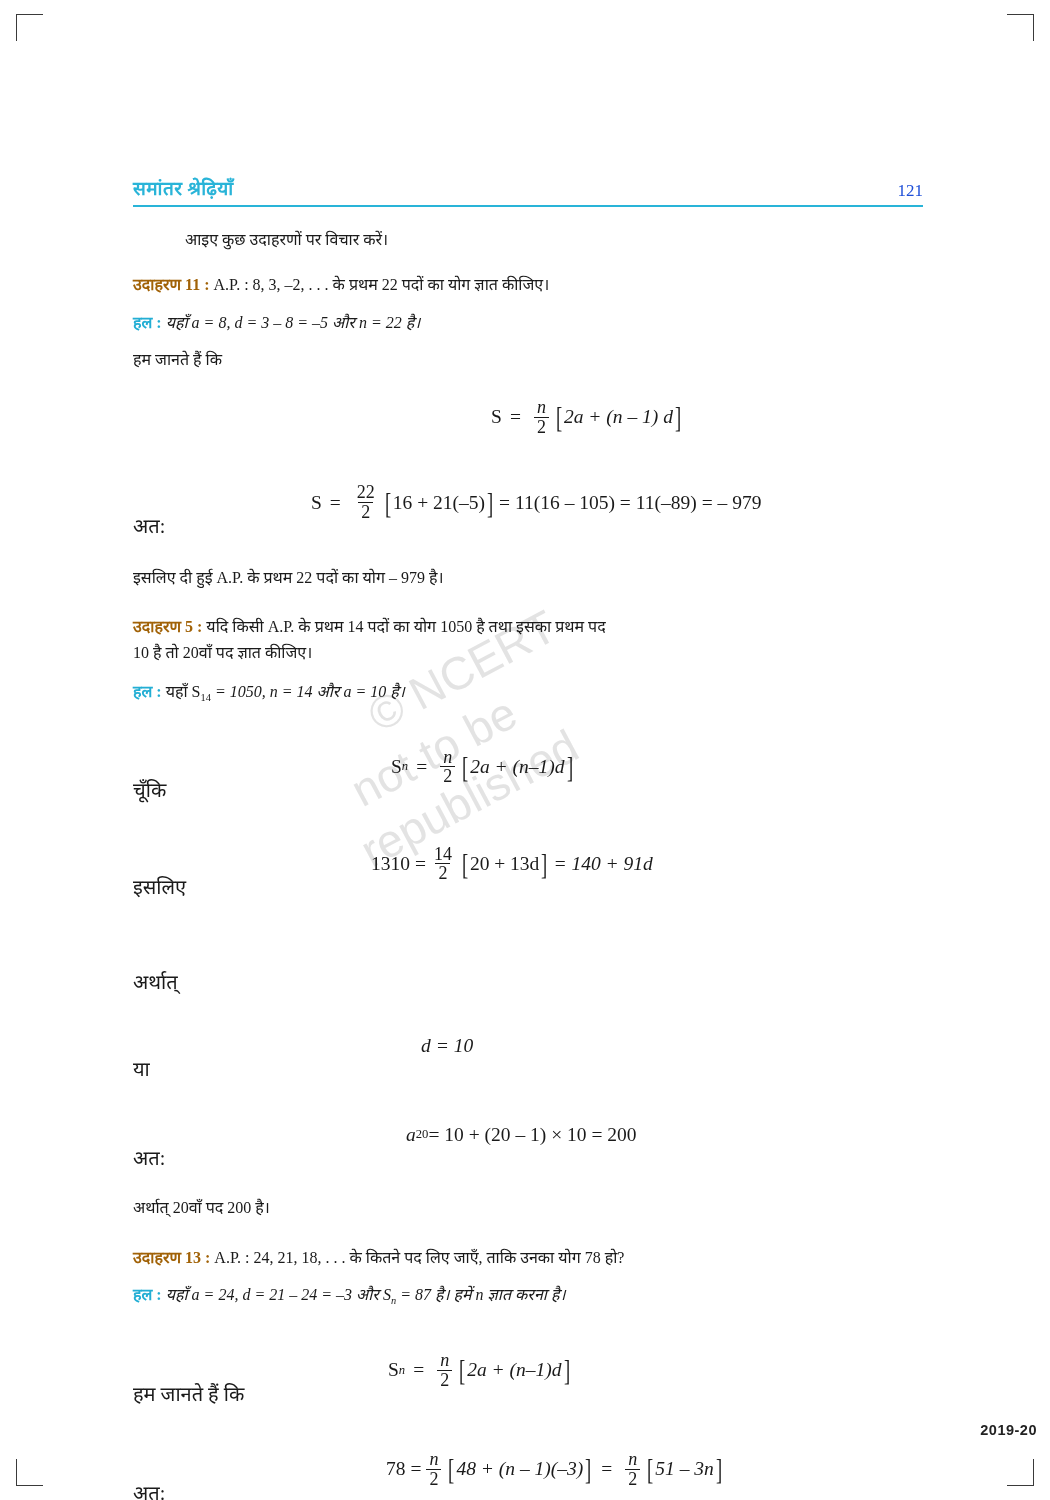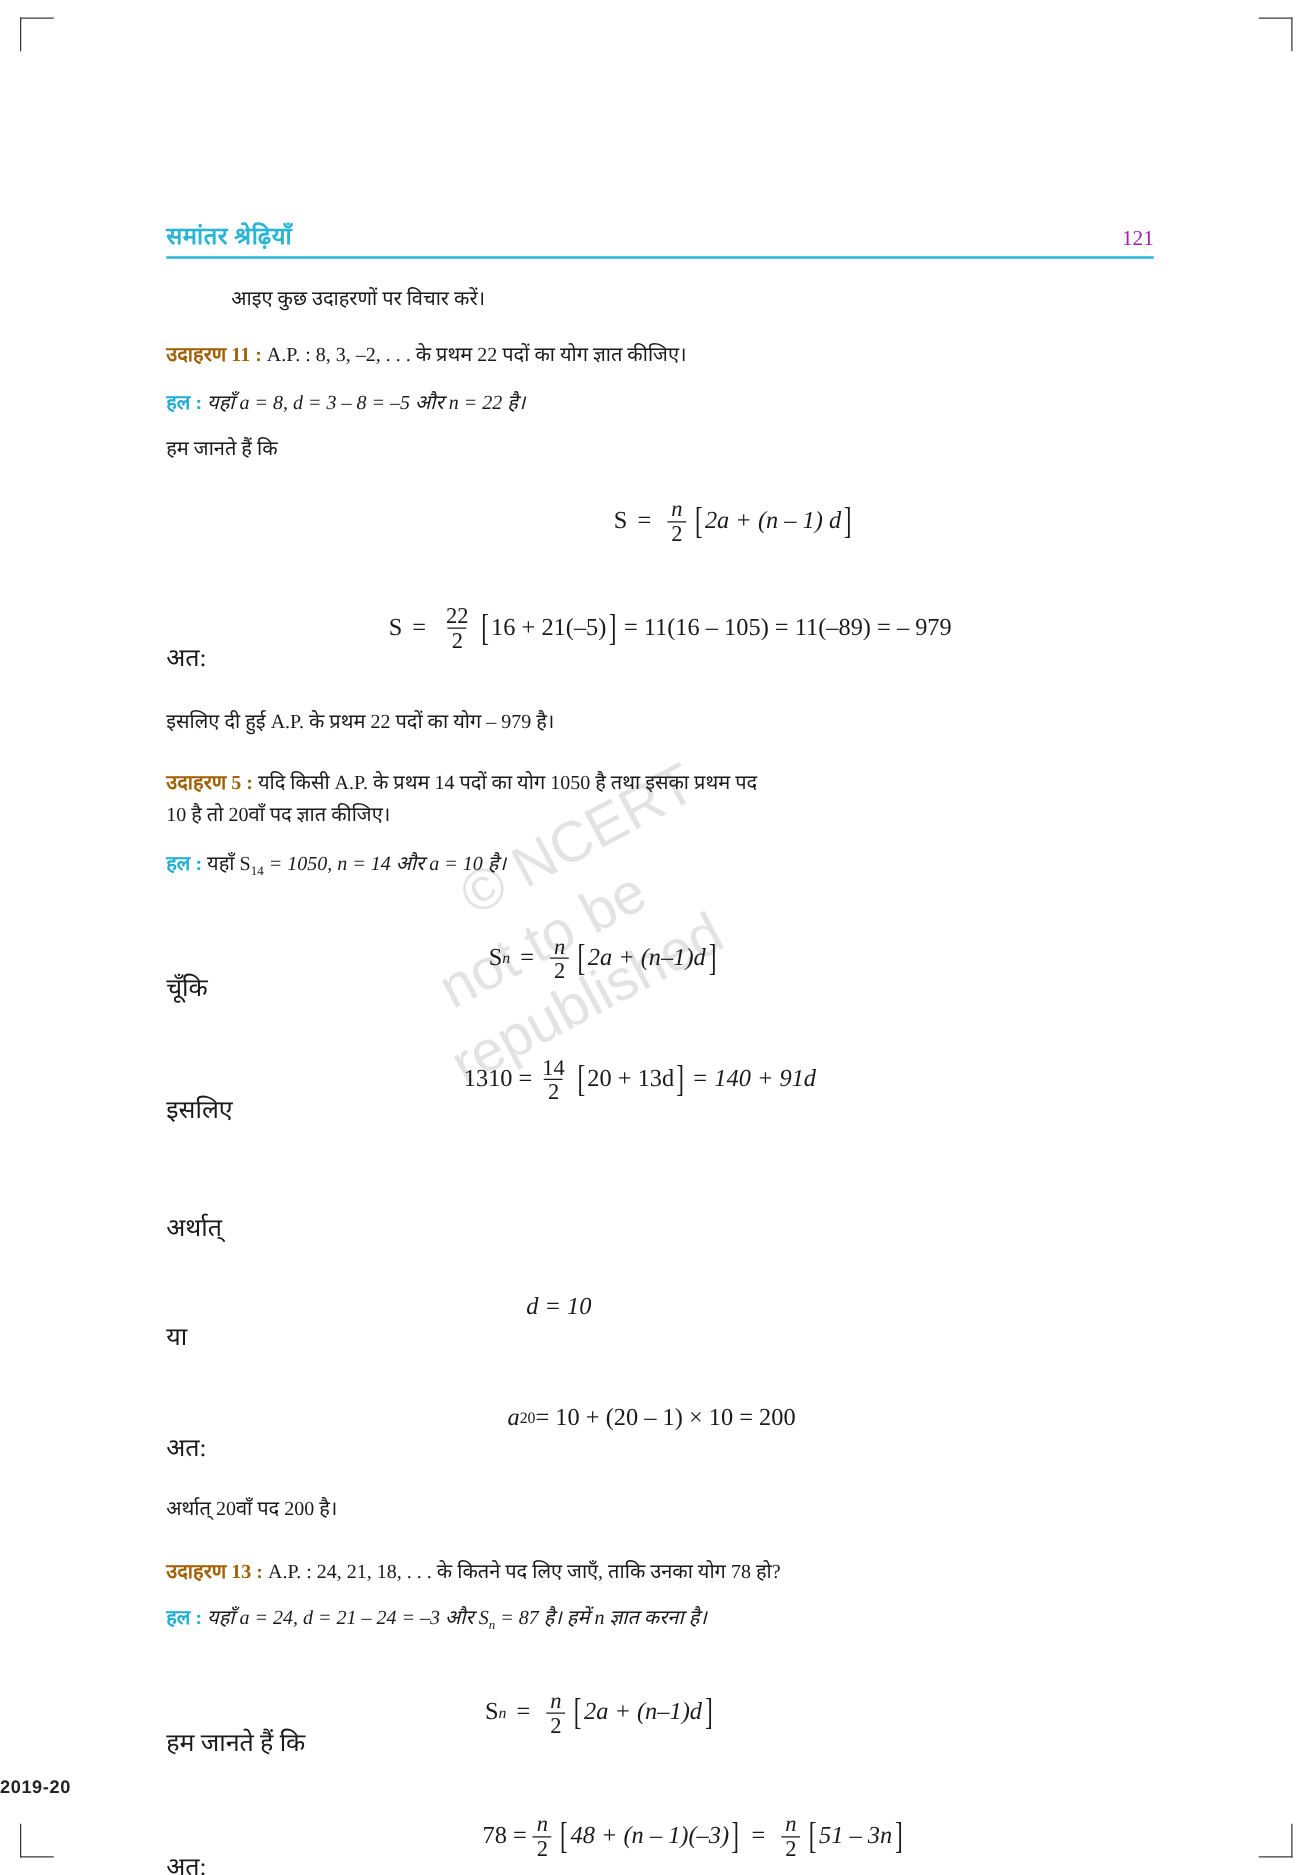--- a/index.html
+++ b/index.html
@@ -54,21 +54,21 @@
     background: #29b4d8;
   }
   .hdr-title {
     font-size: 19px;
     font-weight: bold;
     color: #29b4d8;
     letter-spacing: .4px;
   }
   .hdr-page {
     font-size: 17px;
-    color: #a21caf;
+    color: #1d4ed8;
     font-weight: normal;
   }
 
   
   .line {
     font-size: 16px;
     line-height: 1.58;
     margin: 0;
   }
   .para { margin-top: 20px; }
@@ -141,21 +141,21 @@
   }
   .wm div { white-space: nowrap; }
   .wm .l1 { margin-left: 60px; }
   .wm .l2 { margin-left: 10px; margin-top: 4px; }
   .wm .l3 { margin-left: -10px; margin-top: 4px; }
 
   .footer {
     position: absolute;
     left: 0; right: 13px;
     bottom: 62px;
-    text-align: left;
+    text-align: right;
     font-family: "Liberation Sans", sans-serif;
     font-size: 14.5px;
     font-weight: bold;
     color: #222;
     letter-spacing: .5px;
   }
 </style>
 </head>
 <body>
 

